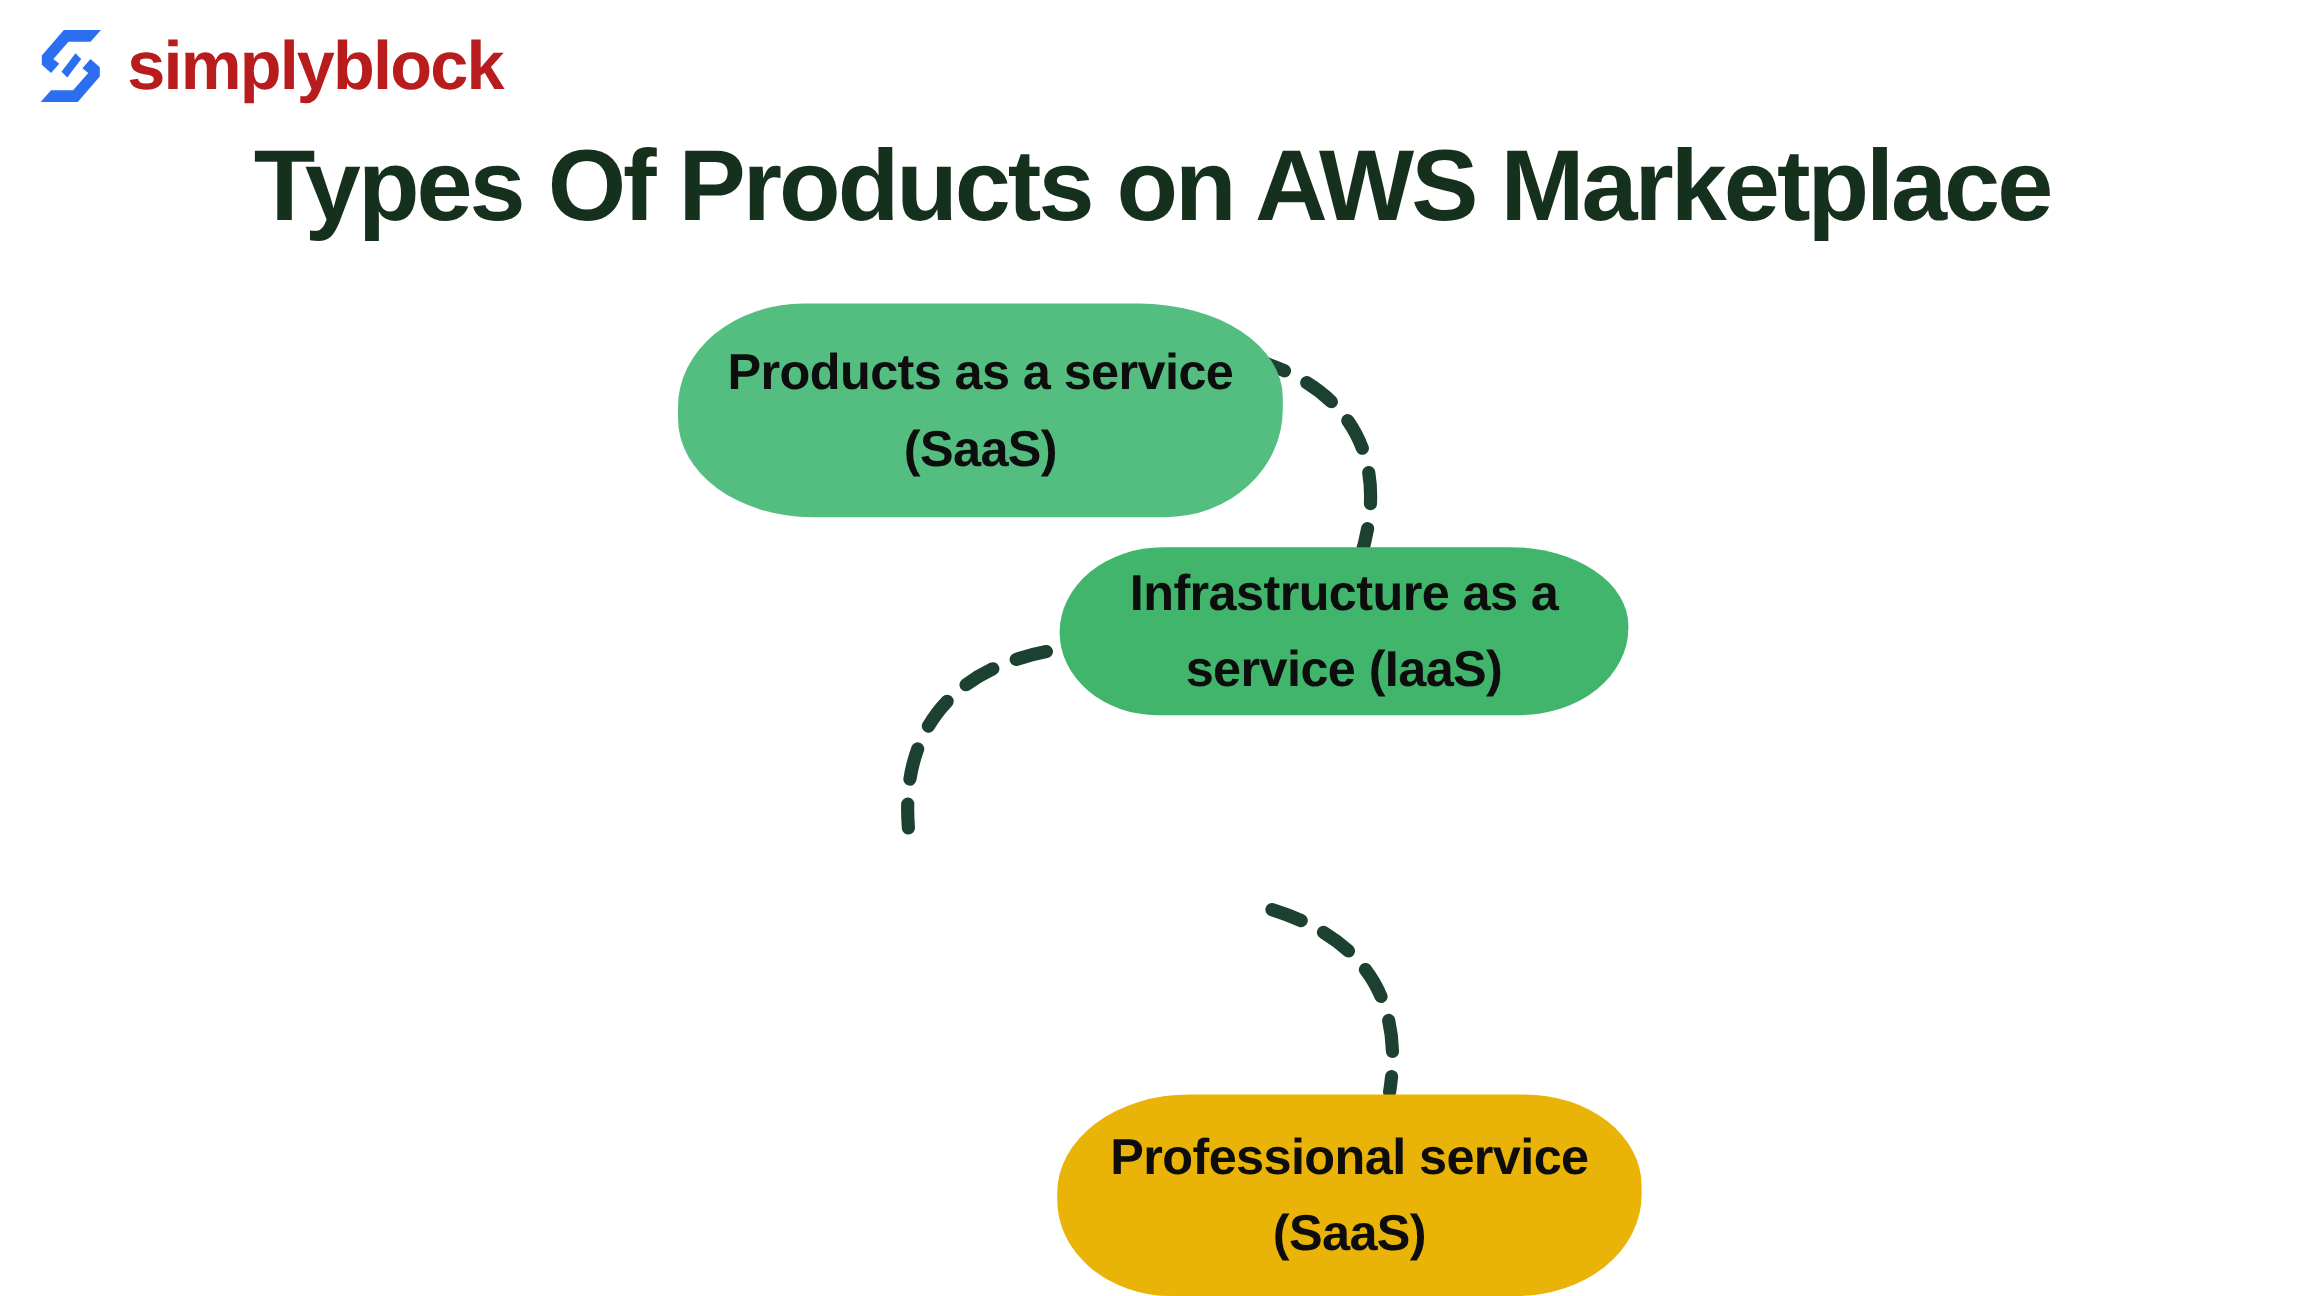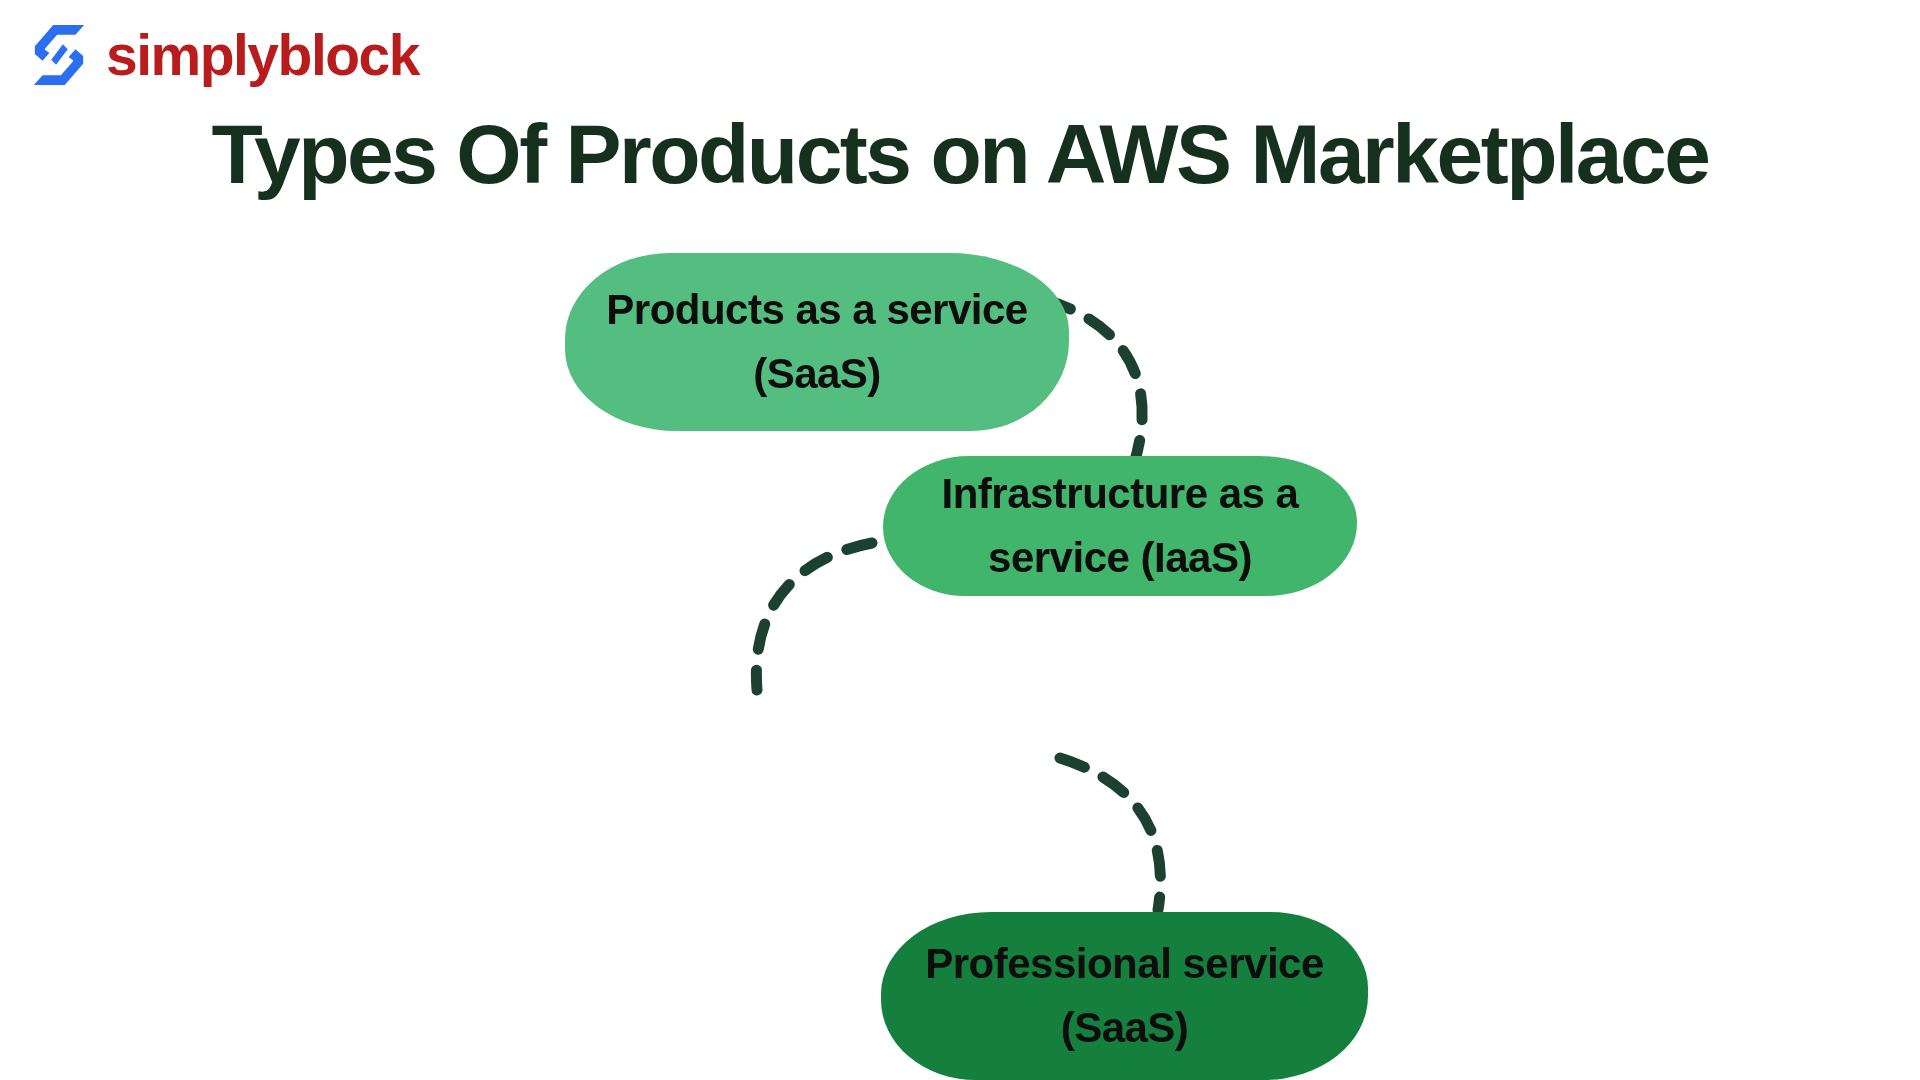--- a/index.html
+++ b/index.html
@@ -129,18 +129,18 @@
     <span class="node-line">Products as a service</span>
     <span class="node-line">(SaaS)</span>
   </div>
 
   <div class="node node-iaas" style="background: rgb(65, 181, 107);">
     <span class="node-line">Infrastructure as a</span>
     <span class="node-line">service (IaaS)</span>
   </div>
 
 
-  <div class="node node-prof" style="background: #15803d;">
+  <div class="node node-prof" style="background: #eab308;">
     <span class="node-line">Professional service</span>
     <span class="node-line">(SaaS)</span>
   </div>
 
 </div>
 
 </body></html>

